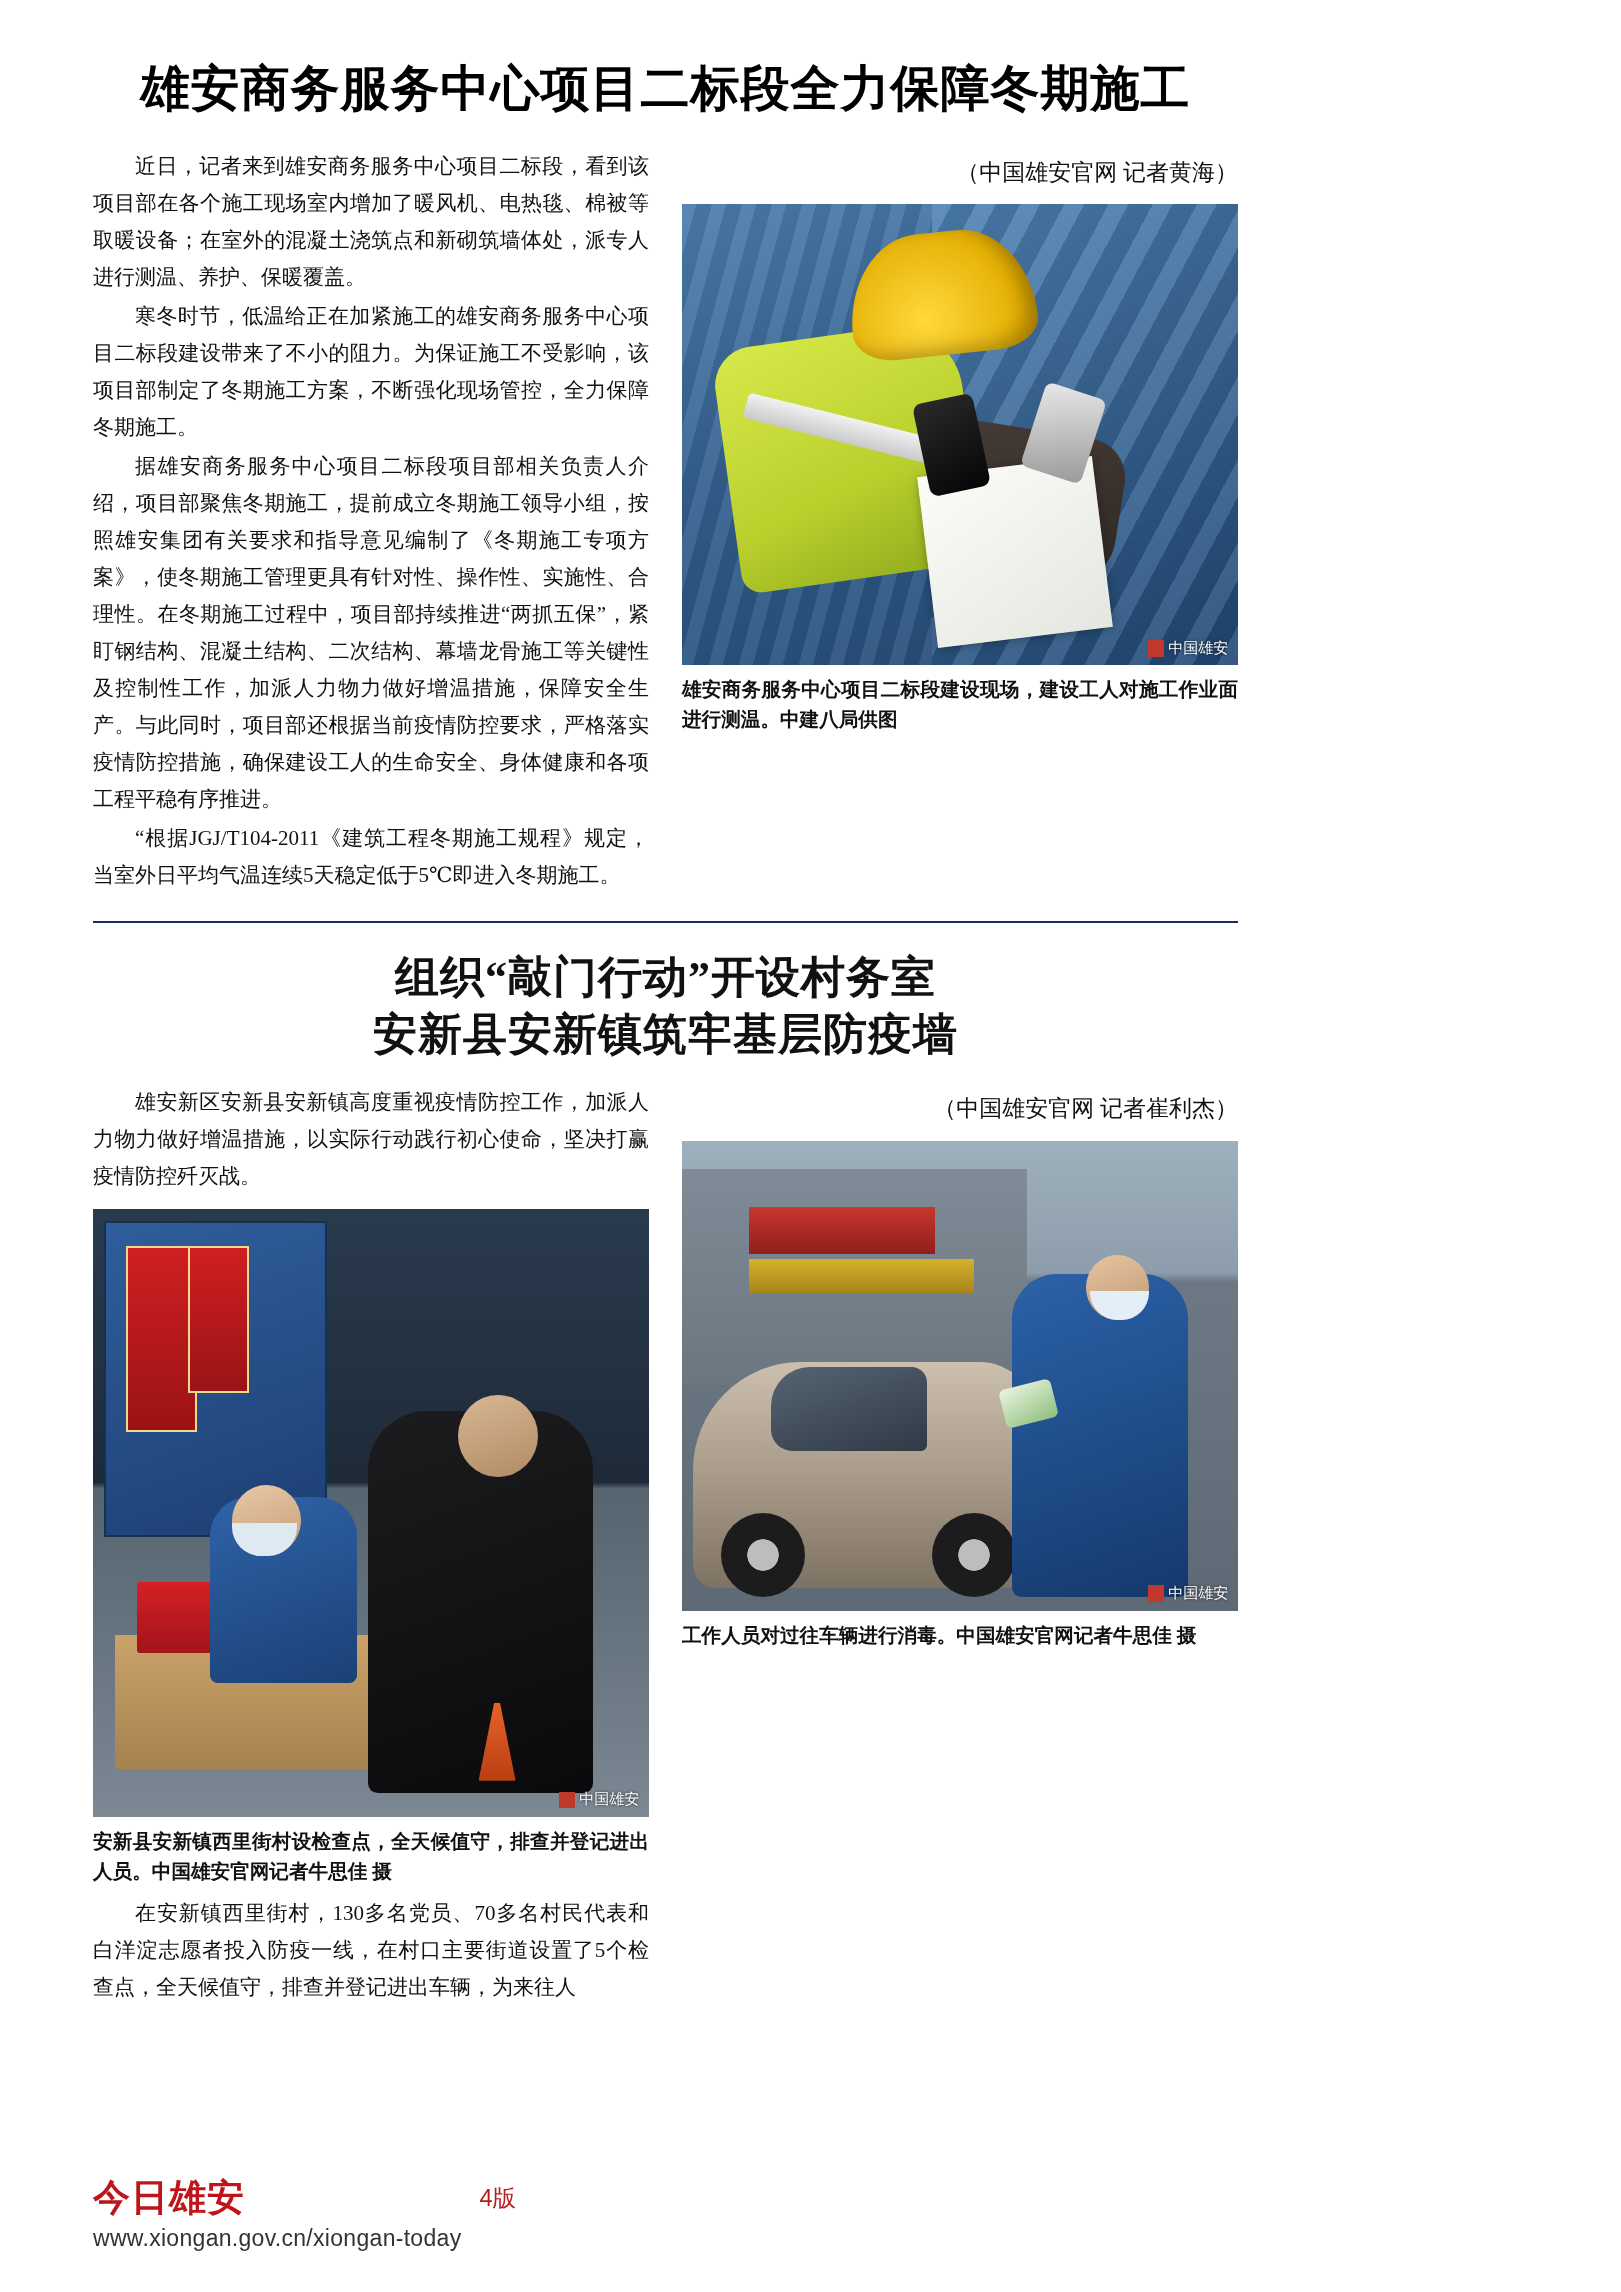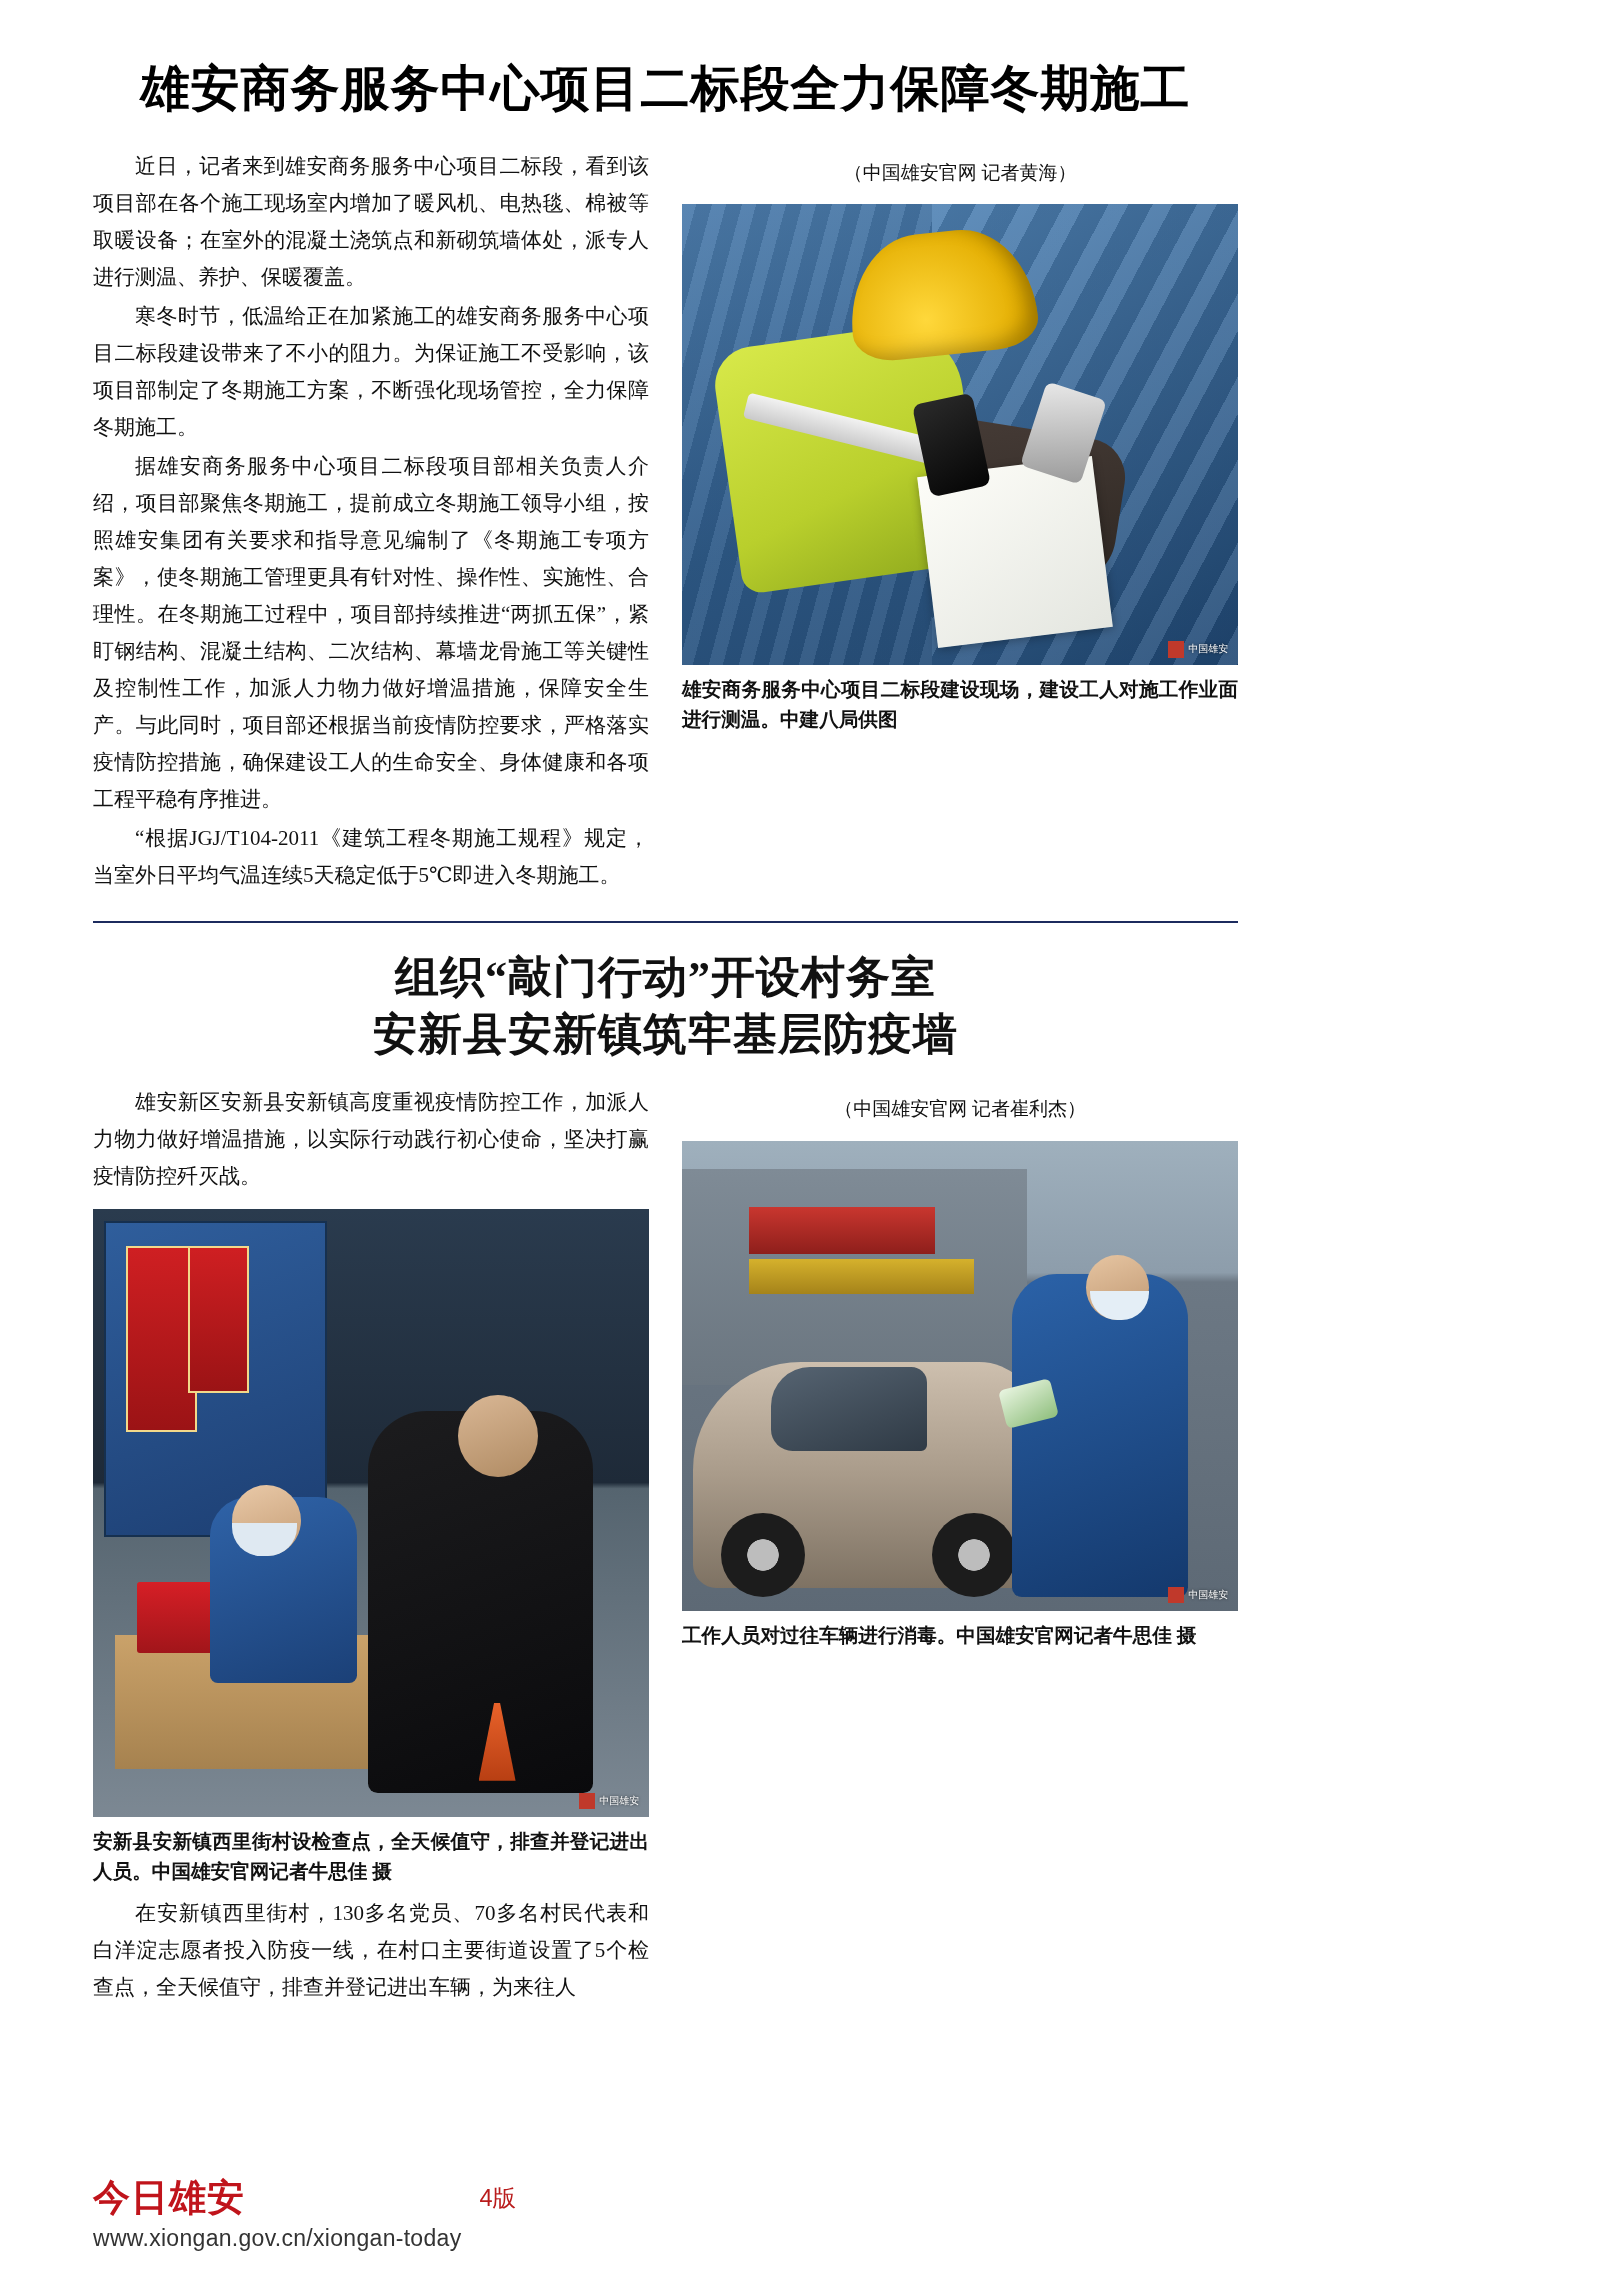--- a/index.html
+++ b/index.html
@@ -38,23 +38,23 @@
   p.body {
     font-size: 21px;
     line-height: 37px;
     text-align: justify;
     text-justify: inter-ideograph;
     margin: 0 0 2px 0;
     text-indent: 2em;
   }
   p.body.noindent { text-indent: 0; }
   p.sign {
-    font-size: 19px;
+    font-size: 23px;
     line-height: 37px;
-    text-align: center;
+    text-align: right;
     margin: 5.9px 0 0 0;
   }
   .photo {
     width: 100%;
     position: relative;
     overflow: hidden;
     margin-top: 13.7px;
   }
   .caption {
     font-size: 19.6px;
@@ -63,21 +63,21 @@
     text-align: justify;
     font-weight: bold;
     font-family: "Liberation Serif", "DejaVu Serif", serif;
   }
   .watermark {
     position: absolute;
     right: 9.8px; bottom: 7.8px;
     display: flex;
     align-items: center;
     gap: 3.9px;
-    font-size: 10px;
+    font-size: 15px;
     color: #fff;
     font-family: "Liberation Sans", sans-serif;
     text-shadow: 0 0 2.9px rgba(0,0,0,.8);
   }
   .watermark .wm-box {
     width: 16.7px; height: 16.7px;
     background: #c0392b;
     display: inline-block;
   }
 

